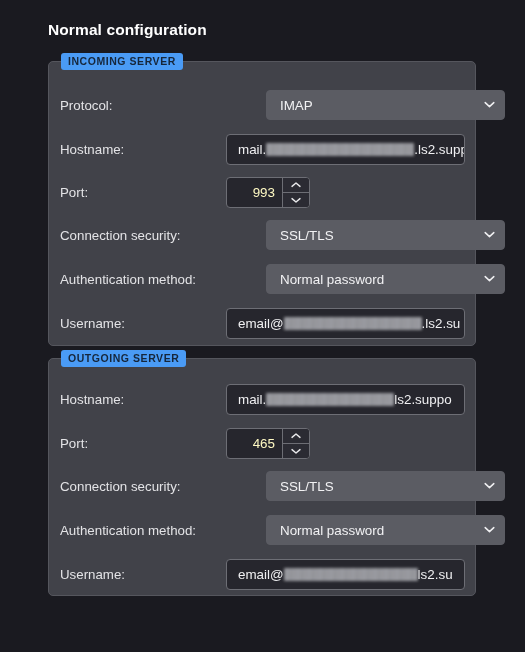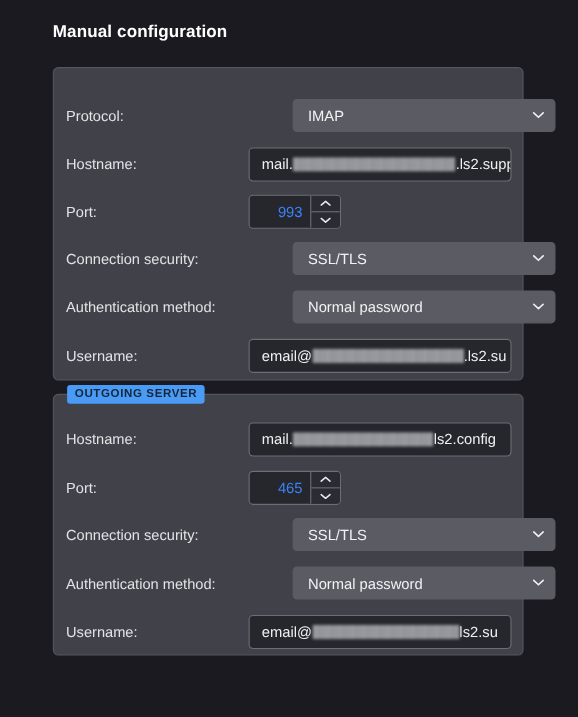--- a/index.html
+++ b/index.html
@@ -159,21 +159,21 @@
     align-items: stretch;
     overflow: hidden;
   }
   .spin-value {
     flex: 1;
     display: flex;
     align-items: center;
     justify-content: flex-end;
     padding-right: 7px;
     font-size: 13.4px;
-    color: #3b82f6;
+    color: #fef9c3;
   }
   .spin-btns {
     width: 27px;
     display: flex;
     flex-direction: column;
     border-left: 1px solid #6d6e75;
     background: #2b2b33;
   }
   .spin-btn {
     flex: 1;
@@ -194,23 +194,24 @@
     font-weight: bold;
     cursor: pointer;
     white-space: nowrap;
   }
 </style>
 </head>
 <body>
 
 <div class="page">
 
-  <div class="page-title">Manual configuration</div>
+  <div class="page-title">Normal configuration</div>
 
   <div class="group group-incoming">
+    <div class="legend">INCOMING SERVER</div>
 
     <div class="row" style="top:28px;">
       <div class="row-label">Protocol:</div>
       <div class="field-wrap">
         <div class="select">
           <span class="select-value">IMAP</span>
           <span class="chev">
             <svg width="11" height="11" viewBox="0 0 11 11">
                 <path d="M1.2 3.6 L5.5 7.6 L9.8 3.6" fill="none" stroke="#f0f0f2" stroke-width="1.5" stroke-linecap="round" stroke-linejoin="round"></path>
               </svg>
@@ -293,21 +294,21 @@
 
   <div class="group group-outgoing">
     <div class="legend">OUTGOING SERVER</div>
 
     <div class="row" style="top:25px;">
       <div class="row-label">Hostname:</div>
       <div class="field-wrap">
         <div class="textinput">
           <span class="txt">mail.</span>
           <span class="redact" style="width:128px;"></span>
-          <span class="txt">ls2.config</span>
+          <span class="txt">ls2.suppo</span>
         </div>
       </div>
     </div>
 
     <div class="row" style="top:69px;">
       <div class="row-label">Port:</div>
       <div class="field-wrap">
         <div class="spinner">
           <div class="spin-value">465</div>
           <div class="spin-btns">

